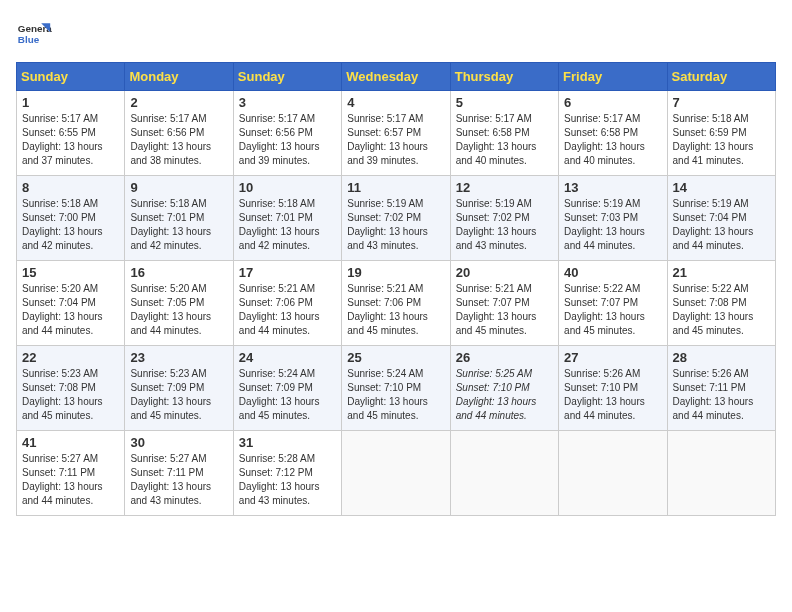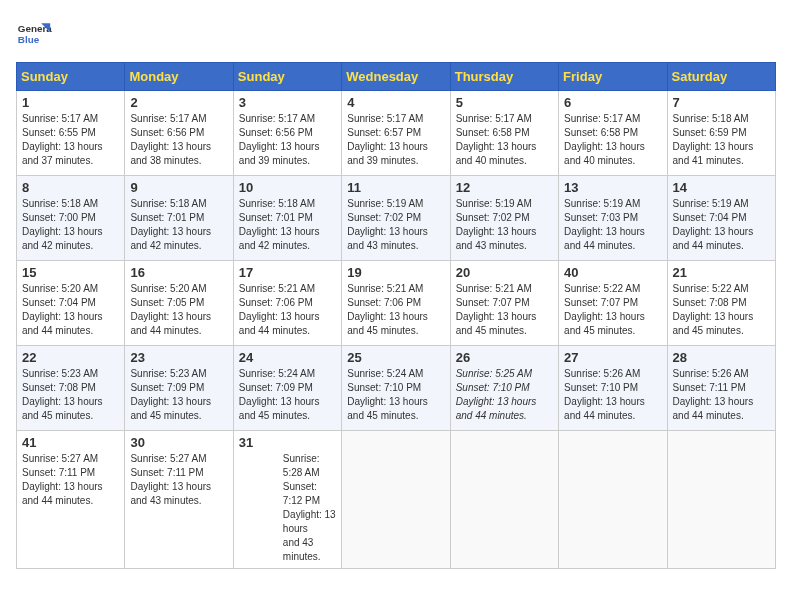--- a/index.html
+++ b/index.html
@@ -334,21 +334,21 @@
         </td>
         <td>
           <span class="day-num">30</span>
           <div class="day-info" style="white-space: pre-line;">Sunrise: 5:27 AM
 Sunset: 7:11 PM
 Daylight: 13 hours
 and 43 minutes.</div>
         </td>
         <td>
           <span class="day-num">31</span>
-          <div class="day-info" style="white-space: pre-line; margin-left: 44px;">Sunrise: 5:28 AM
+          <div class="day-info" style="white-space: pre-line;">Sunrise: 5:28 AM
 Sunset: 7:12 PM
 Daylight: 13 hours
 and 43 minutes.</div>
         </td>
         <td class="empty-cell"></td>
         <td class="empty-cell"></td>
         <td class="empty-cell"></td>
         <td class="empty-cell"></td>
       </tr>
     </tbody>

